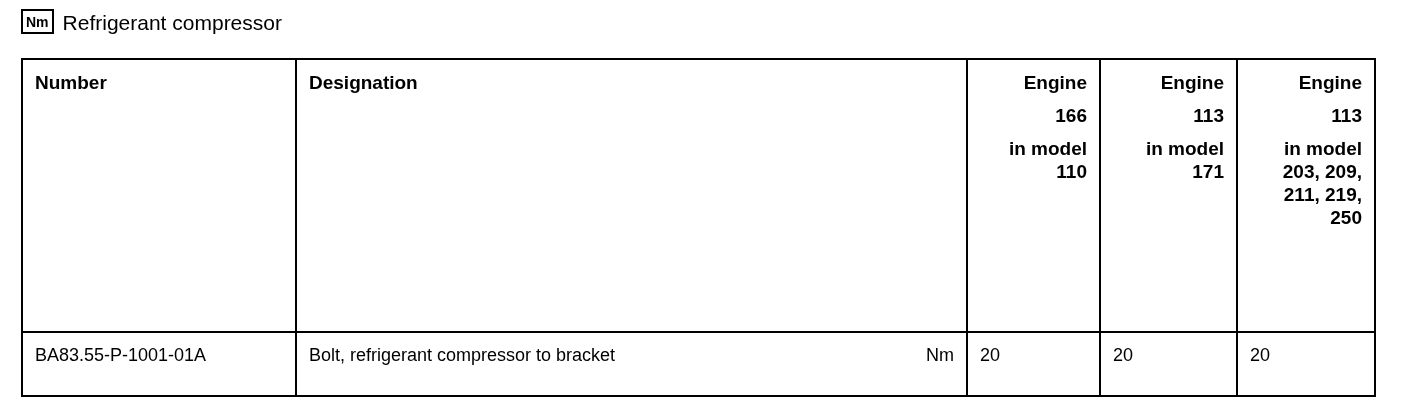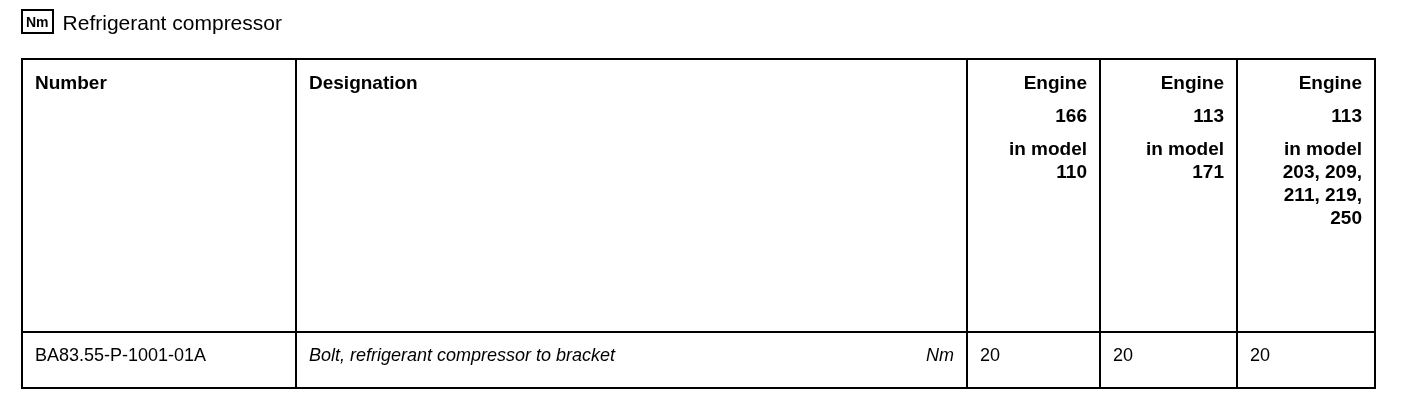--- a/index.html
+++ b/index.html
@@ -51,29 +51,28 @@
   th {
     font-weight: bold;
     font-size: 19px;
     line-height: 23px;
     height: 273px;
   }
   td {
     font-weight: normal;
     font-size: 18px;
     line-height: 23px;
-    height: 56px;
+    height: 64px;
   }
   .hdr-line { margin: 0 0 10px 0; text-align: right; }
   .hdr-line:last-child { margin-bottom: 0; }
   .desig-wrap {
     display: flex;
     justify-content: space-between;
     align-items: flex-start;
-    font-style: italic;
   }
   .unit { white-space: nowrap; padding-left: 8px; }
 </style>
 </head>
 <body>
 
 <div class="doc-header">
   <span class="nm-badge">Nm</span>
   <span class="doc-title">Refrigerant compressor</span>
 </div>

